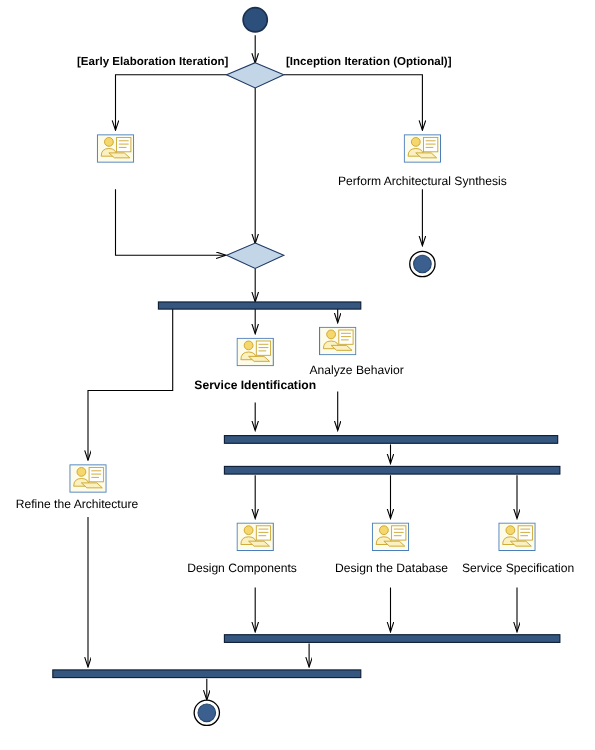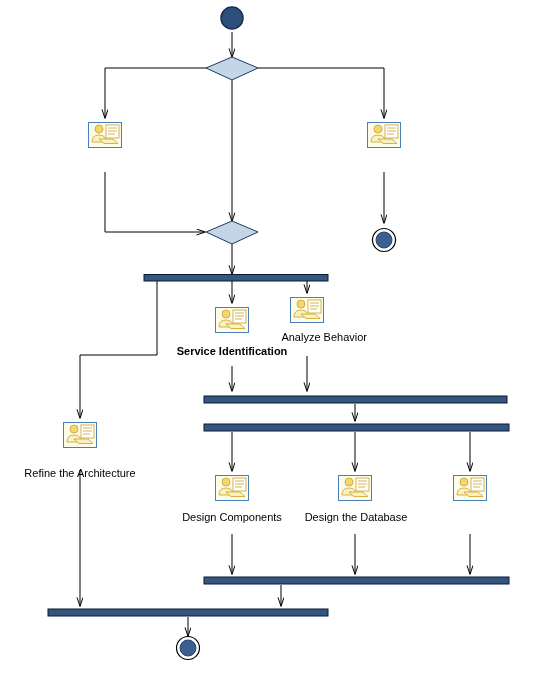--- a/index.html
+++ b/index.html
@@ -177,27 +177,31 @@
     <rect x="0.5" y="0.5" width="33" height="25" fill="#fdfbe9" stroke="#4a7ebb" stroke-width="1"></rect>
     <rect x="18" y="3" width="13" height="13" fill="#ffffff" stroke="#c9a227" stroke-width="0.8"></rect>
     <line x1="20" y1="6" x2="29" y2="6" stroke="#c9a227" stroke-width="0.8"></line>
     <line x1="20" y1="9" x2="29" y2="9" stroke="#c9a227" stroke-width="0.8"></line>
     <line x1="20" y1="12" x2="27" y2="12" stroke="#c9a227" stroke-width="0.8"></line>
     <circle cx="11" cy="7" r="4" fill="#f5d76e" stroke="#c9a227" stroke-width="0.8"></circle>
     <path d="M4,20 q0,-7 7,-7 q7,0 7,7 z" fill="#fbf0c0" stroke="#c9a227" stroke-width="0.8"></path>
     <path d="M11,17 L25,17 L30,21.5 L16,21.5 z" fill="#fbf0c0" stroke="#c9a227" stroke-width="0.8"></path>
   </svg>
 
-
-
+  <div class="guard-label" style="left:70px;top:50px;">[Early Elaboration Iteration]</div>
+  <div class="guard-label" style="left:260px;top:50px;">[Inception Iteration (Optional)]</div>
+
+
+  <div class="node-label" style="left:284px;top:159px;width:200px;">Perform Architectural Synthesis</div>
 
   <div class="node-label" style="left:157px;top:345px;width:150px;font-weight:bold;">Service Identification</div>
 
   <div class="node-label" style="left:247px;top:331px;width:120px;text-align:right;">Analyze Behavior</div>
 
-  <div class="node-label" style="left:10px;top:453px;width:140px;margin-top:14px;">Refine the Architecture</div>
-
-  <div class="node-label" style="left:172px;top:511px;width:120px;">Design Components</div>
+  <div class="node-label" style="left:0;top:453px;width:140px;">Refine the Architecture</div>
+
+  <div class="node-label" style="left:160px;top:511px;width:120px;">Design Components</div>
 
   <div class="node-label" style="left:293px;top:511px;width:126px;">Design the Database</div>
 
+  <div class="node-label" style="left:412px;top:511px;width:118px;">Service Specification</div>
 
 </div>
 
 </body></html>

